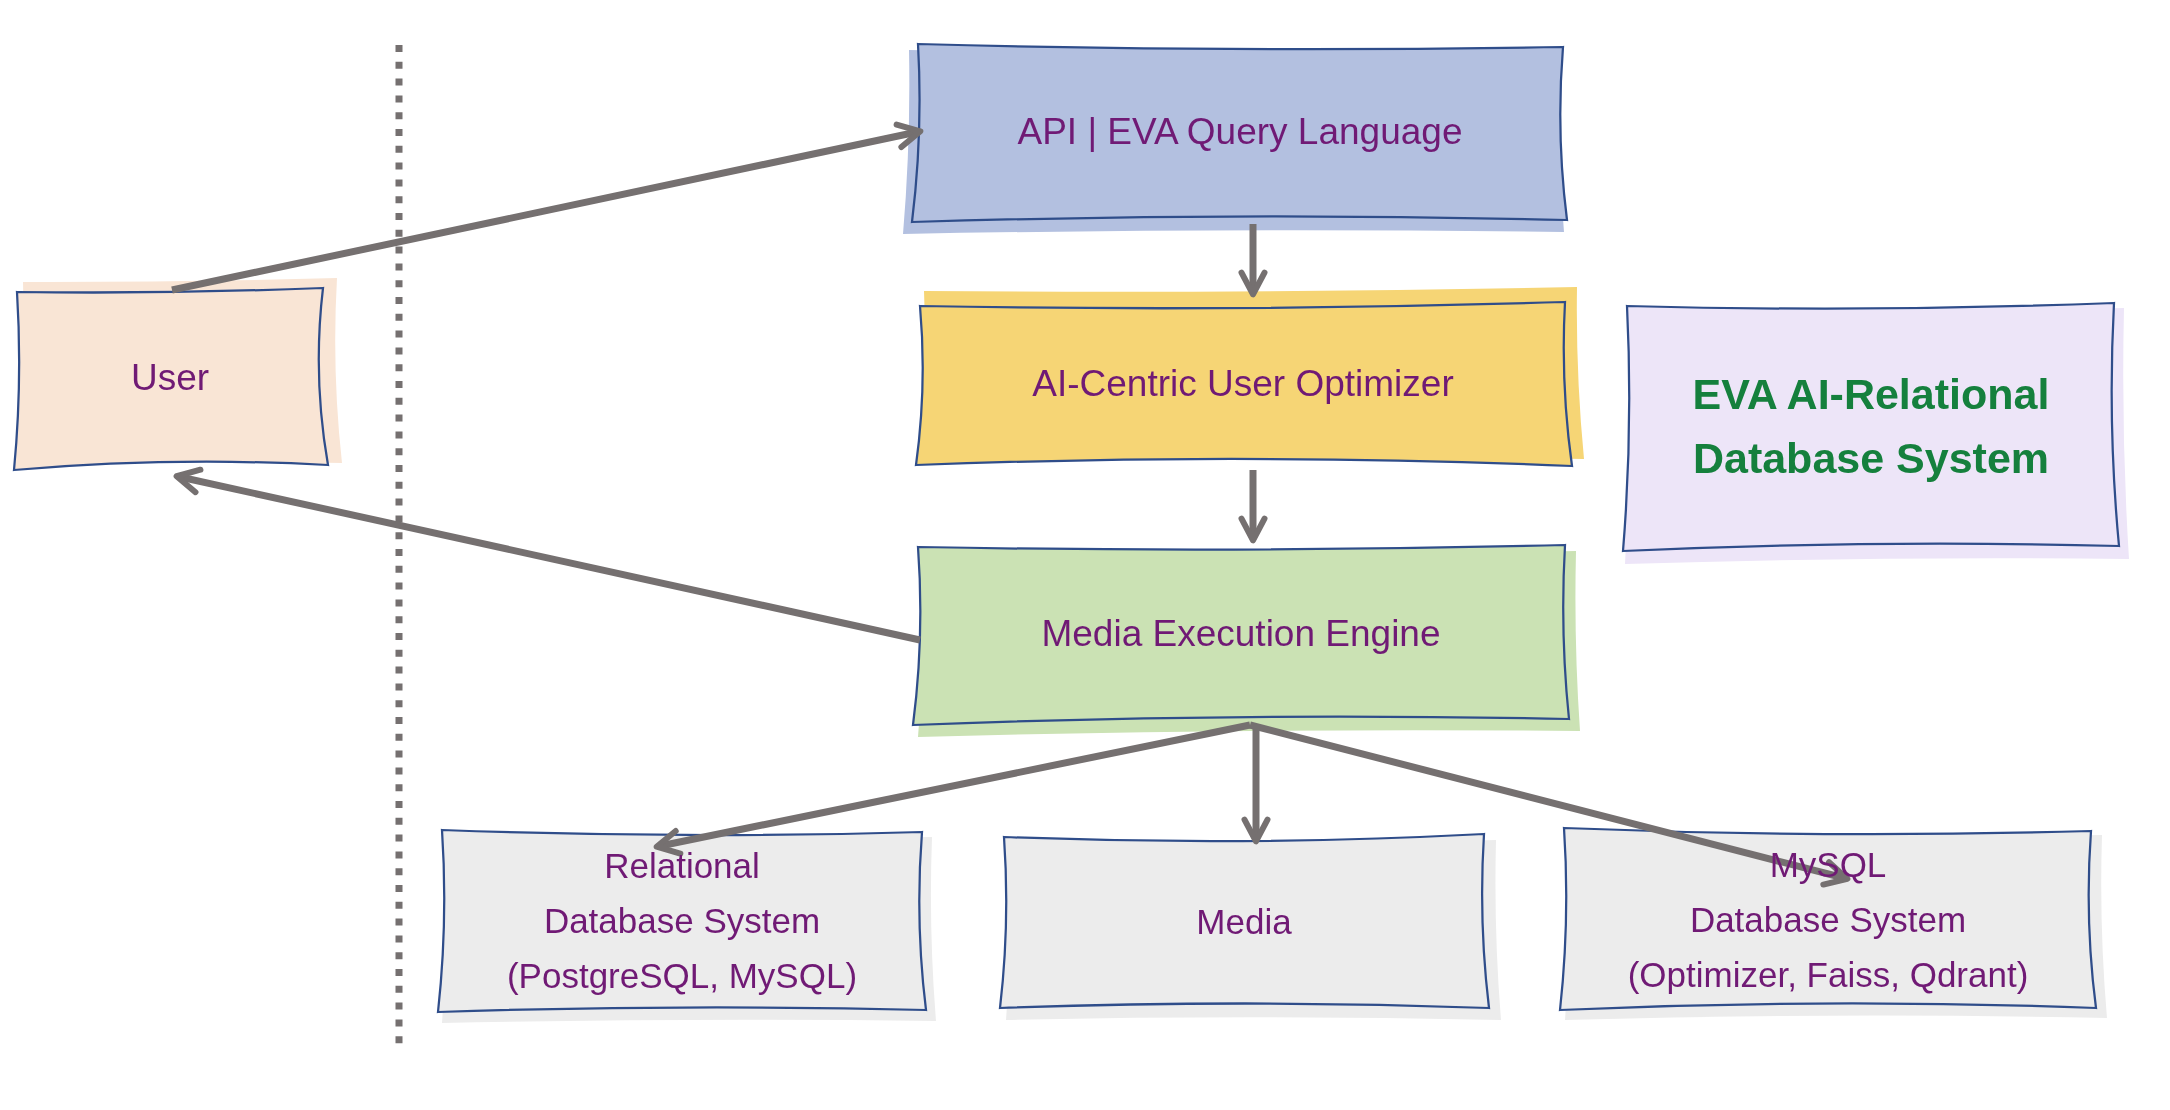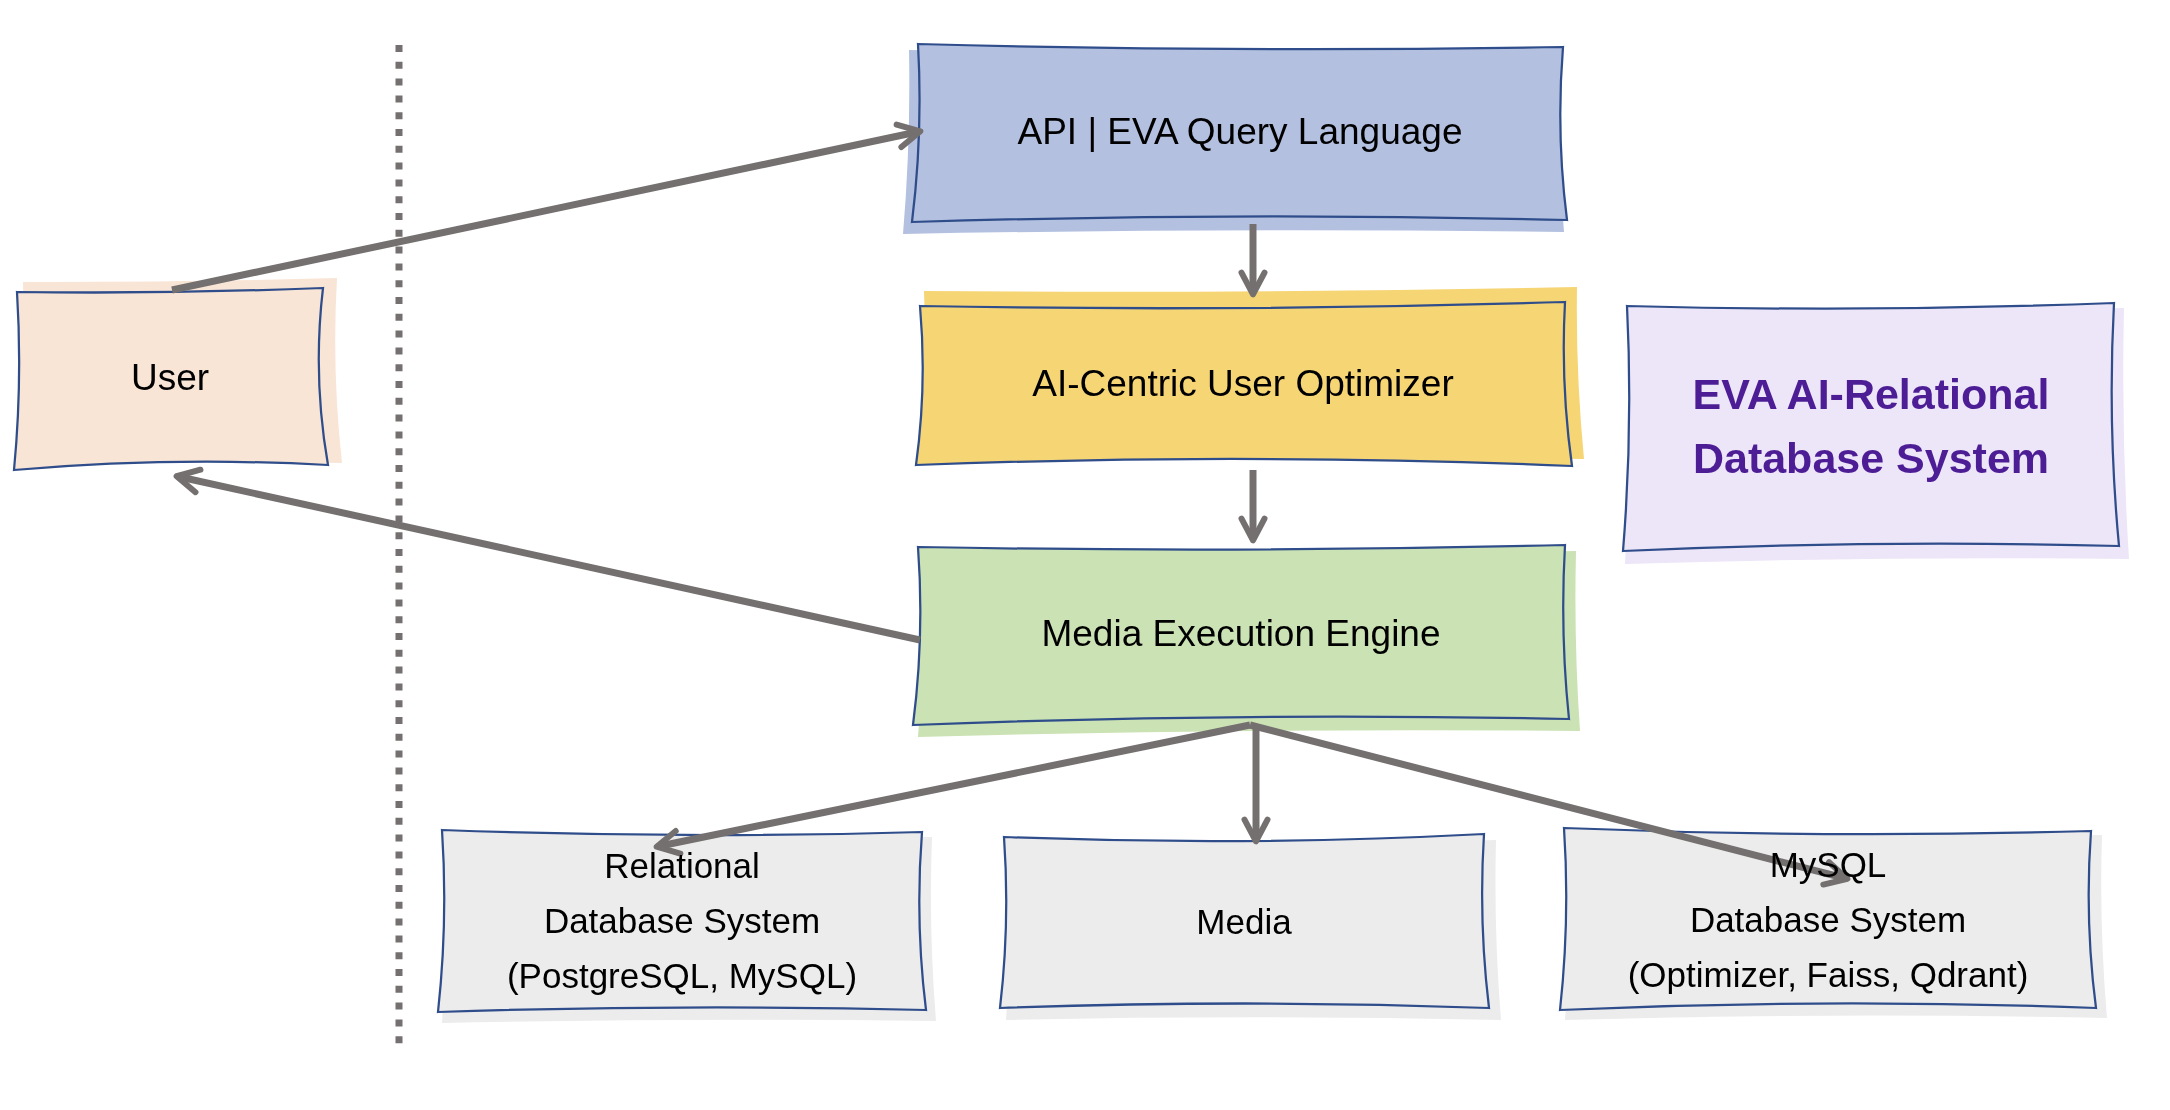--- a/index.html
+++ b/index.html
@@ -9,28 +9,28 @@
     background:#ffffff;
     font-family:"Liberation Sans", sans-serif;
     overflow:hidden;
   }
   #diagram-svg{position:absolute;left:0;top:0;}
   .label{
     position:absolute;
     display:flex;flex-direction:column;
     align-items:center;justify-content:center;
     text-align:center;
-    color:#000000;
+    color:#701a75;
     font-size:37px;
     line-height:1.45;
     pointer-events:none;
   }
   .label span{display:block;}
   .label.small{font-size:35px;line-height:55px;}
-  .label.title{font-size:43px;font-weight:bold;line-height:1.5;color:#4c1d95;}
+  .label.title{font-size:43px;font-weight:bold;line-height:1.5;color:#15803d;}
 </style>
 </head>
 <body>
 
 <div id="canvas">
 
   <svg id="diagram-svg" width="2170" height="1110" viewBox="0 0 2170 1110">
     <defs>
       <marker id="arrowhead" viewBox="0 0 14 14" refX="10.5" refY="7" markerWidth="4.6" markerHeight="4.6" orient="auto-start-reverse">
         <path id="arrowhead-path" d="M2.5,2 L12,7 L2.5,12" fill="none" stroke="#757070" stroke-width="2.6" stroke-linecap="round" stroke-linejoin="round"></path>

